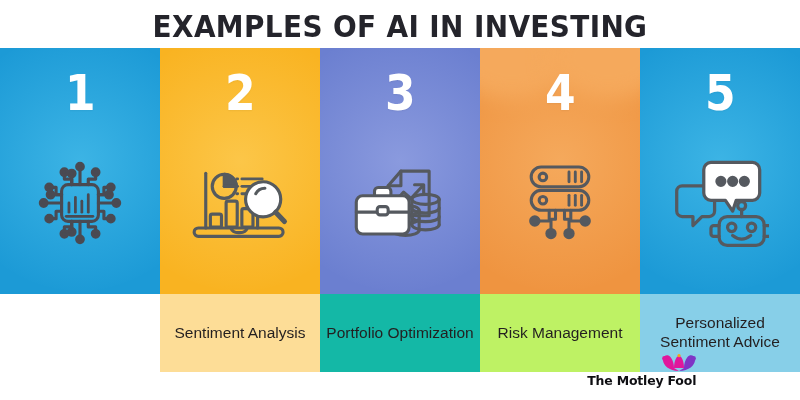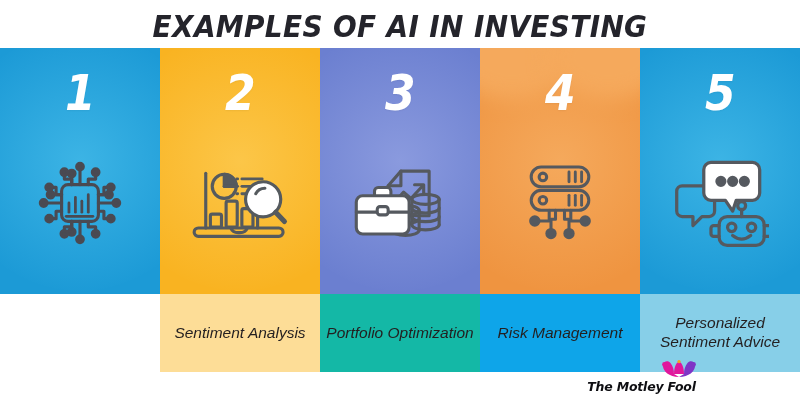--- a/index.html
+++ b/index.html
@@ -6,21 +6,20 @@
   html, body {
     width: 800px; height: 400px;
     background: #ffffff;
     font-family: "Liberation Sans", sans-serif;
     overflow: hidden;
   }
   #page {
     position: relative;
     width: 712px; height: 400px;
     background: #ffffff;
-    font-style: italic;
   }
 
   
   .title {
     position: absolute;
     top: 4px; left: 0; width: 800px;
     height: 44px;
     display: flex; align-items: center; justify-content: center;
     font-family: "DejaVu Sans", sans-serif;
     font-weight: 700;
@@ -100,21 +99,21 @@
     font-family: "Liberation Sans", sans-serif;
     font-size: 15.5px;
     font-weight: 400;
     line-height: 1.22;
     color: #231f20;
   }
 
   
   .logo {
     position: absolute;
-    right: 14px; bottom: 6px;
+    right: 14px; bottom: 12px;
     display: flex; align-items: flex-end; gap: 3px;
   }
   .logo-text {
     font-family: "DejaVu Sans", sans-serif;
     font-weight: 700;
     font-size: 13px;
     color: #0e0e12;
     letter-spacing: -0.2px;
     transform: scaleX(0.96);
     white-space: nowrap;
@@ -293,21 +292,21 @@
               <circle cx="22" cy="70" r="4.6" fill="#55595f" stroke="#55595f"></circle>
             <path d="M45 58 V68 H40 V79"></path>
               <circle cx="40" cy="84" r="4.6" fill="#55595f" stroke="#55595f"></circle>
             <path d="M55 58 V68 H60 V79"></path>
               <circle cx="60" cy="84" r="4.6" fill="#55595f" stroke="#55595f"></circle>
             <path d="M62 58 V70 H73"></path>
               <circle cx="78" cy="70" r="4.6" fill="#55595f" stroke="#55595f"></circle>
           </svg>
         </div>
       </div>
-      <div class="col-label" id="lab4" style="background: #0ea5e9;">Risk Management</div>
+      <div class="col-label" id="lab4" style="background: #bef264;">Risk Management</div>
     </div>
 
     <div class="col">
       <div class="col-top" id="top5" style="background: rgb(28, 154, 214);">
         <div class="glow" id="glow5" style="background: radial-gradient(circle, rgb(60, 180, 229) 0%, rgba(60, 180, 229, 0) 72%);"></div>
         <div class="num">5</div>
         <div class="icon-wrap">
           <svg width="98" height="92" viewBox="0 0 108 102" fill="none" stroke="#55595f" stroke-width="3.6" stroke-linecap="round" stroke-linejoin="round">
 
             <path d="M12 32 h30 a6 6 0 0 1 6 6 v22 a6 6 0 0 1 -6 6 h-8 l-10 10 v-10 h-12 a6 6 0 0 1 -6 -6 v-22 a6 6 0 0 1 6 -6 z"></path>

